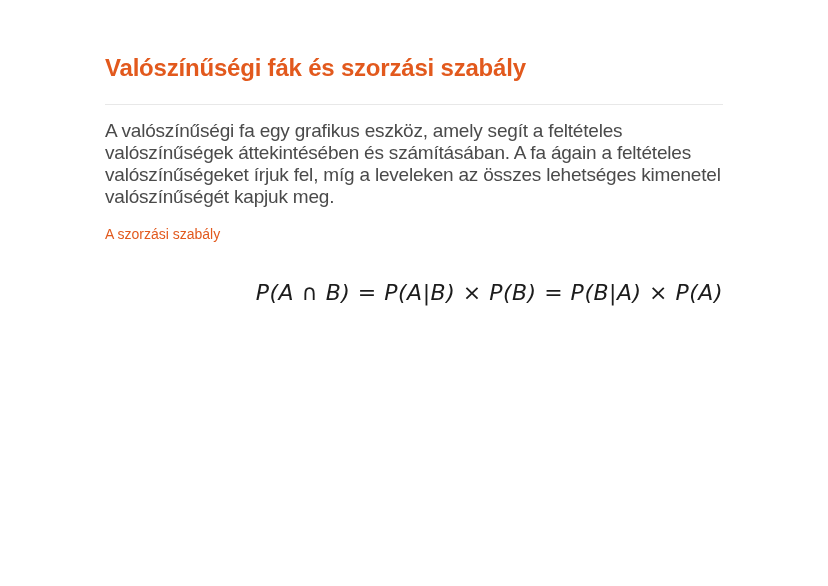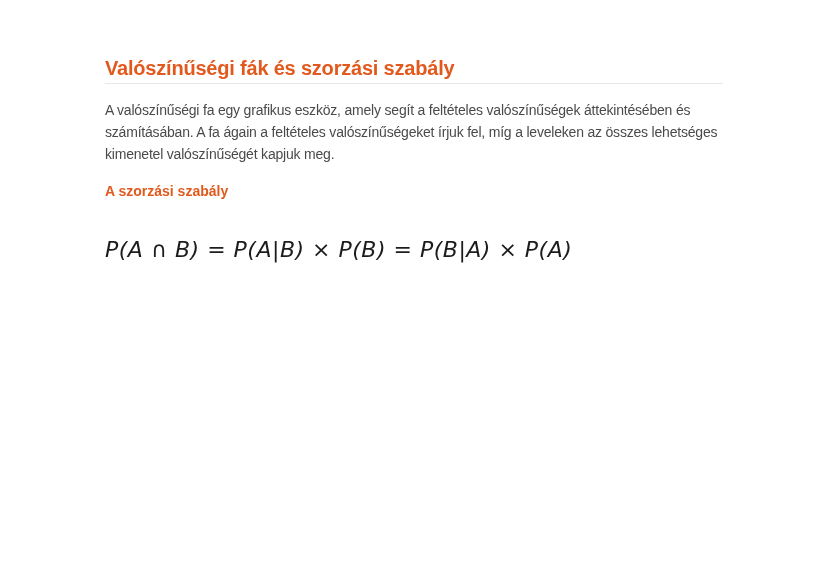--- a/index.html
+++ b/index.html
@@ -18,50 +18,50 @@
   body {
     width: 828px;
     height: 586px;
     overflow: hidden;
     font-family: "Liberation Sans", sans-serif;
   }
   .article {
     padding: 57px 105px 0 105px;
   }
   .page-title {
-    margin: 0 0 4px 0;
-    font-size: 20px;
+    margin: 0 0 25px 0;
+    font-size: 24px;
     line-height: 22px;
     font-weight: 600;
     color: var(--accent);
     letter-spacing: -0.2px;
   }
   .divider {
     border: none;
     border-top: 1px solid var(--divider);
     height: 0;
     margin: 0 0 15px 0;
   }
   .body-text {
     margin: 0;
-    font-size: 14px;
+    font-size: 19px;
     line-height: 22px;
     color: var(--text);
     letter-spacing: -0.2px;
   }
   .section-heading {
     margin: 17px 0 12px 0;
     font-size: 14px;
     line-height: 18px;
-    font-weight: 700;
+    font-weight: 400;
     color: var(--accent);
   }
   .formula {
     margin: 36px 0 32px 0;
-    text-align: left;
+    text-align: right;
     font-family: "DejaVu Sans", sans-serif;
     font-style: italic;
     font-size: 22px;
     line-height: 28px;
     color: var(--formula-text);
     letter-spacing: 0.5px;
   }
 </style>
 </head>
 <body>

